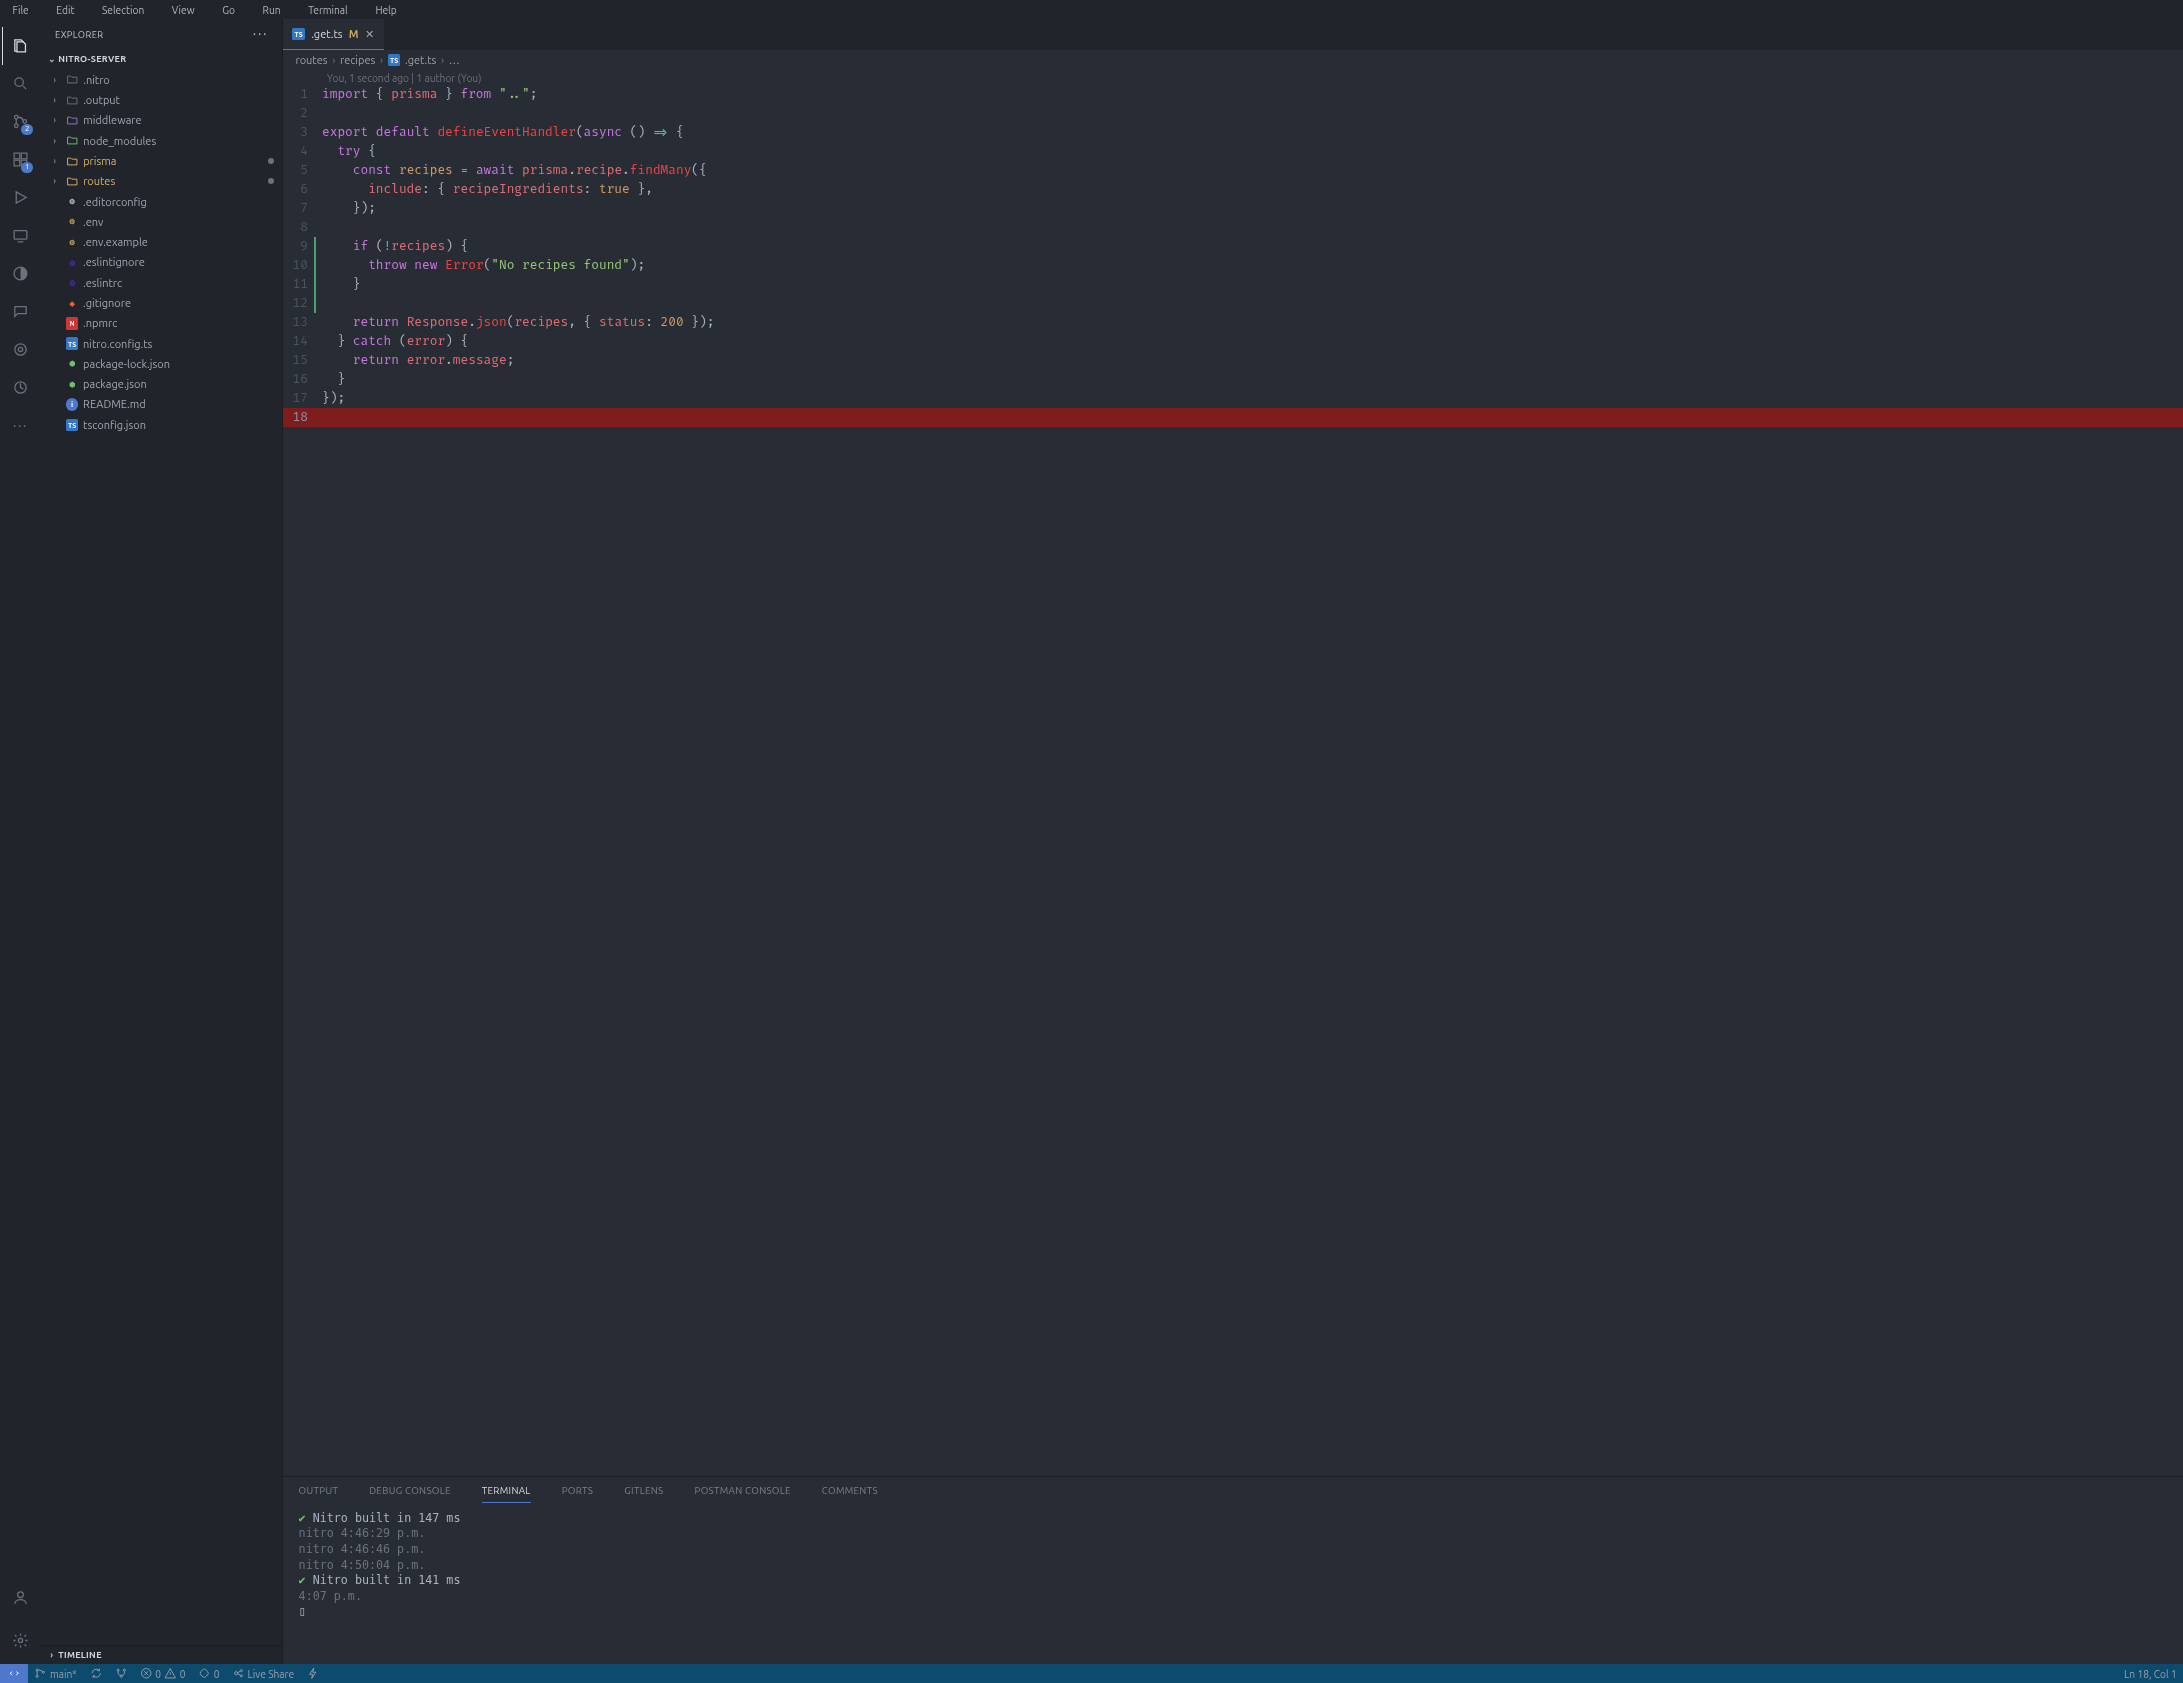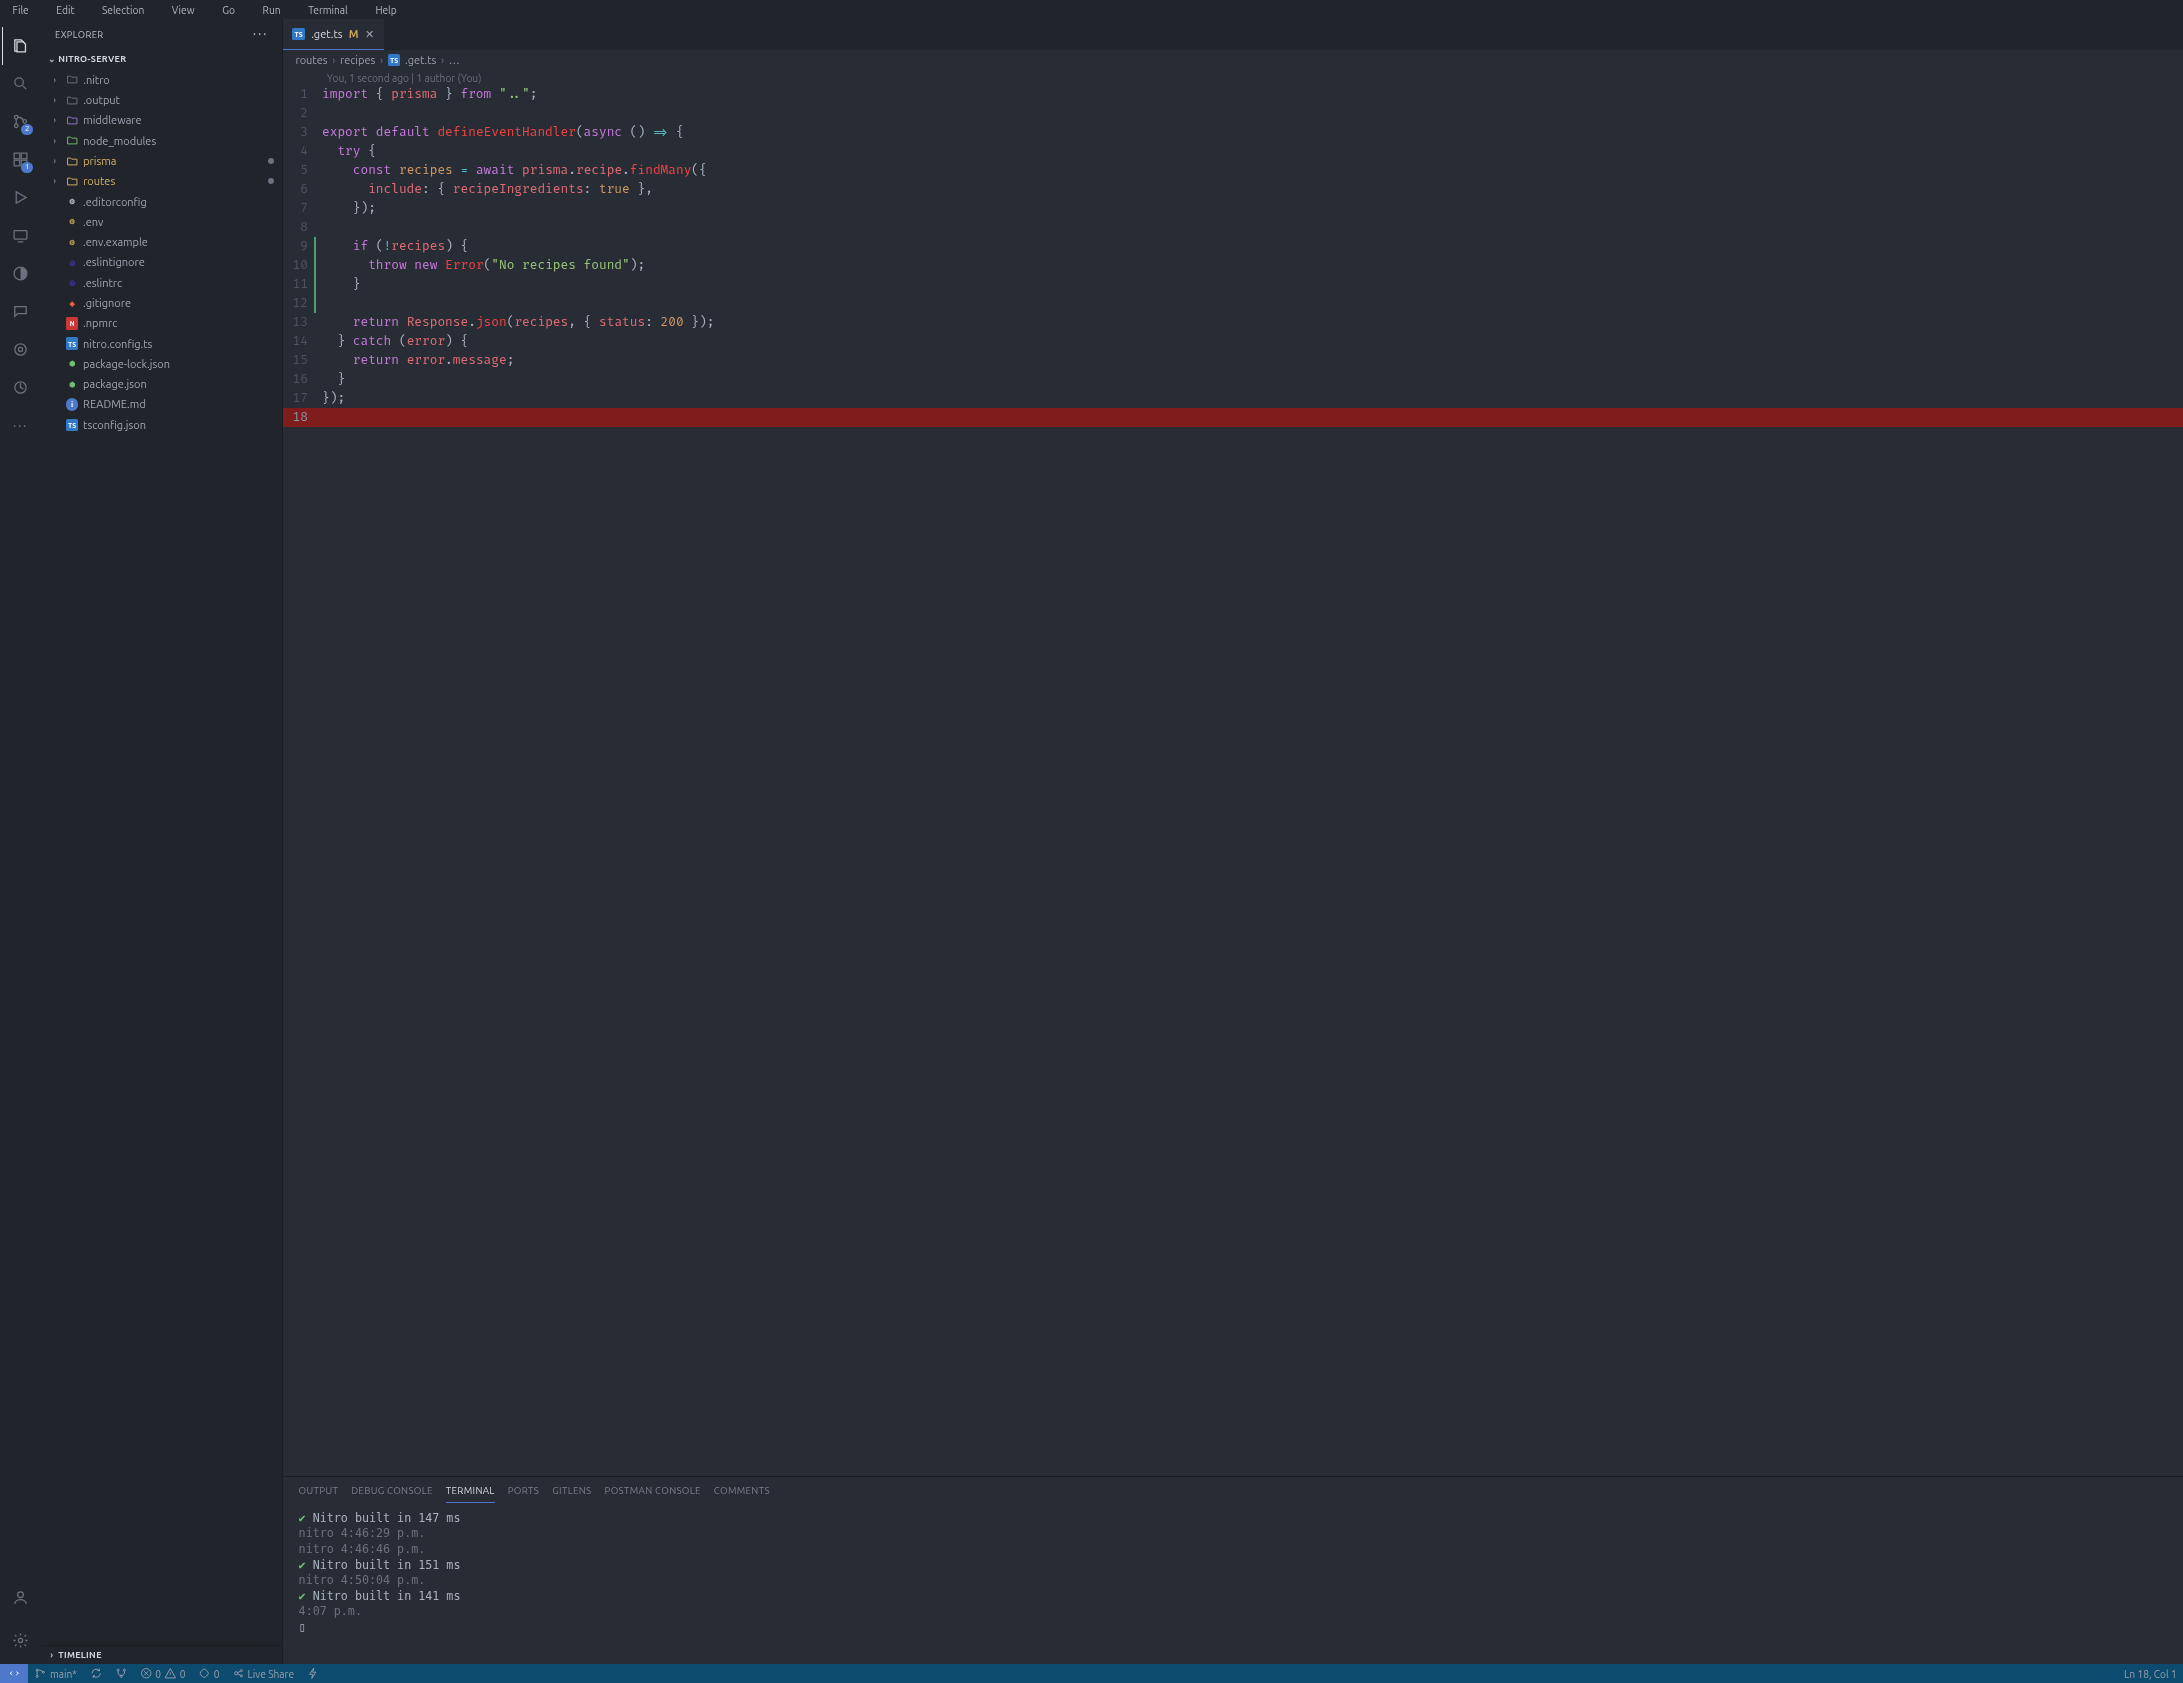--- a/index.html
+++ b/index.html
@@ -228,21 +228,21 @@
 .tok-at { color: #d19a66; }
 .panel {
   height: 188px;
   border-top: 0.8px solid #1b1d23;
   background: #282c34;
   display: flex;
   flex-direction: column;
 }
 .panel-tabs {
   display: flex;
-  gap: 13px;
+  gap: 31px;
   padding: 7.8px 15.6px 0 15.6px;
   font-size: 9.8px;
   letter-spacing: 0.3px;
   text-align: right;
 }
 .panel-tab { color: #7a808c; padding-bottom: 6.3px; cursor: pointer; }
 .panel-tab.active { color: #d7dae0; border-bottom: 0.8px solid #4d78cc; }
 .term {
   flex: 1;
   padding: 7.8px 15.6px;
@@ -607,21 +607,20 @@
           <div class="panel-tab active">TERMINAL</div>
           <div class="panel-tab">PORTS</div>
           <div class="panel-tab">GITLENS</div>
           <div class="panel-tab">POSTMAN CONSOLE</div>
           <div class="panel-tab">COMMENTS</div>
         </div>
       <div class="term" id="term">
           <div><span class="ok">✔</span> Nitro built in 147 ms</div>
           <div class="dim">nitro 4:46:29 p.m.</div>
           <div class="dim">nitro 4:46:46 p.m.</div>
-          <div><span class="ok">✔</span> Nitro built in 151 ms</div>
           <div class="dim">nitro 4:50:04 p.m.</div>
           <div><span class="ok">✔</span> Nitro built in 141 ms</div>
           <div class="dim">4:07 p.m.</div>
           <div class="">▯</div>
         </div>
     </div>
   </div>
 </div>
 
 <div class="statusbar">

